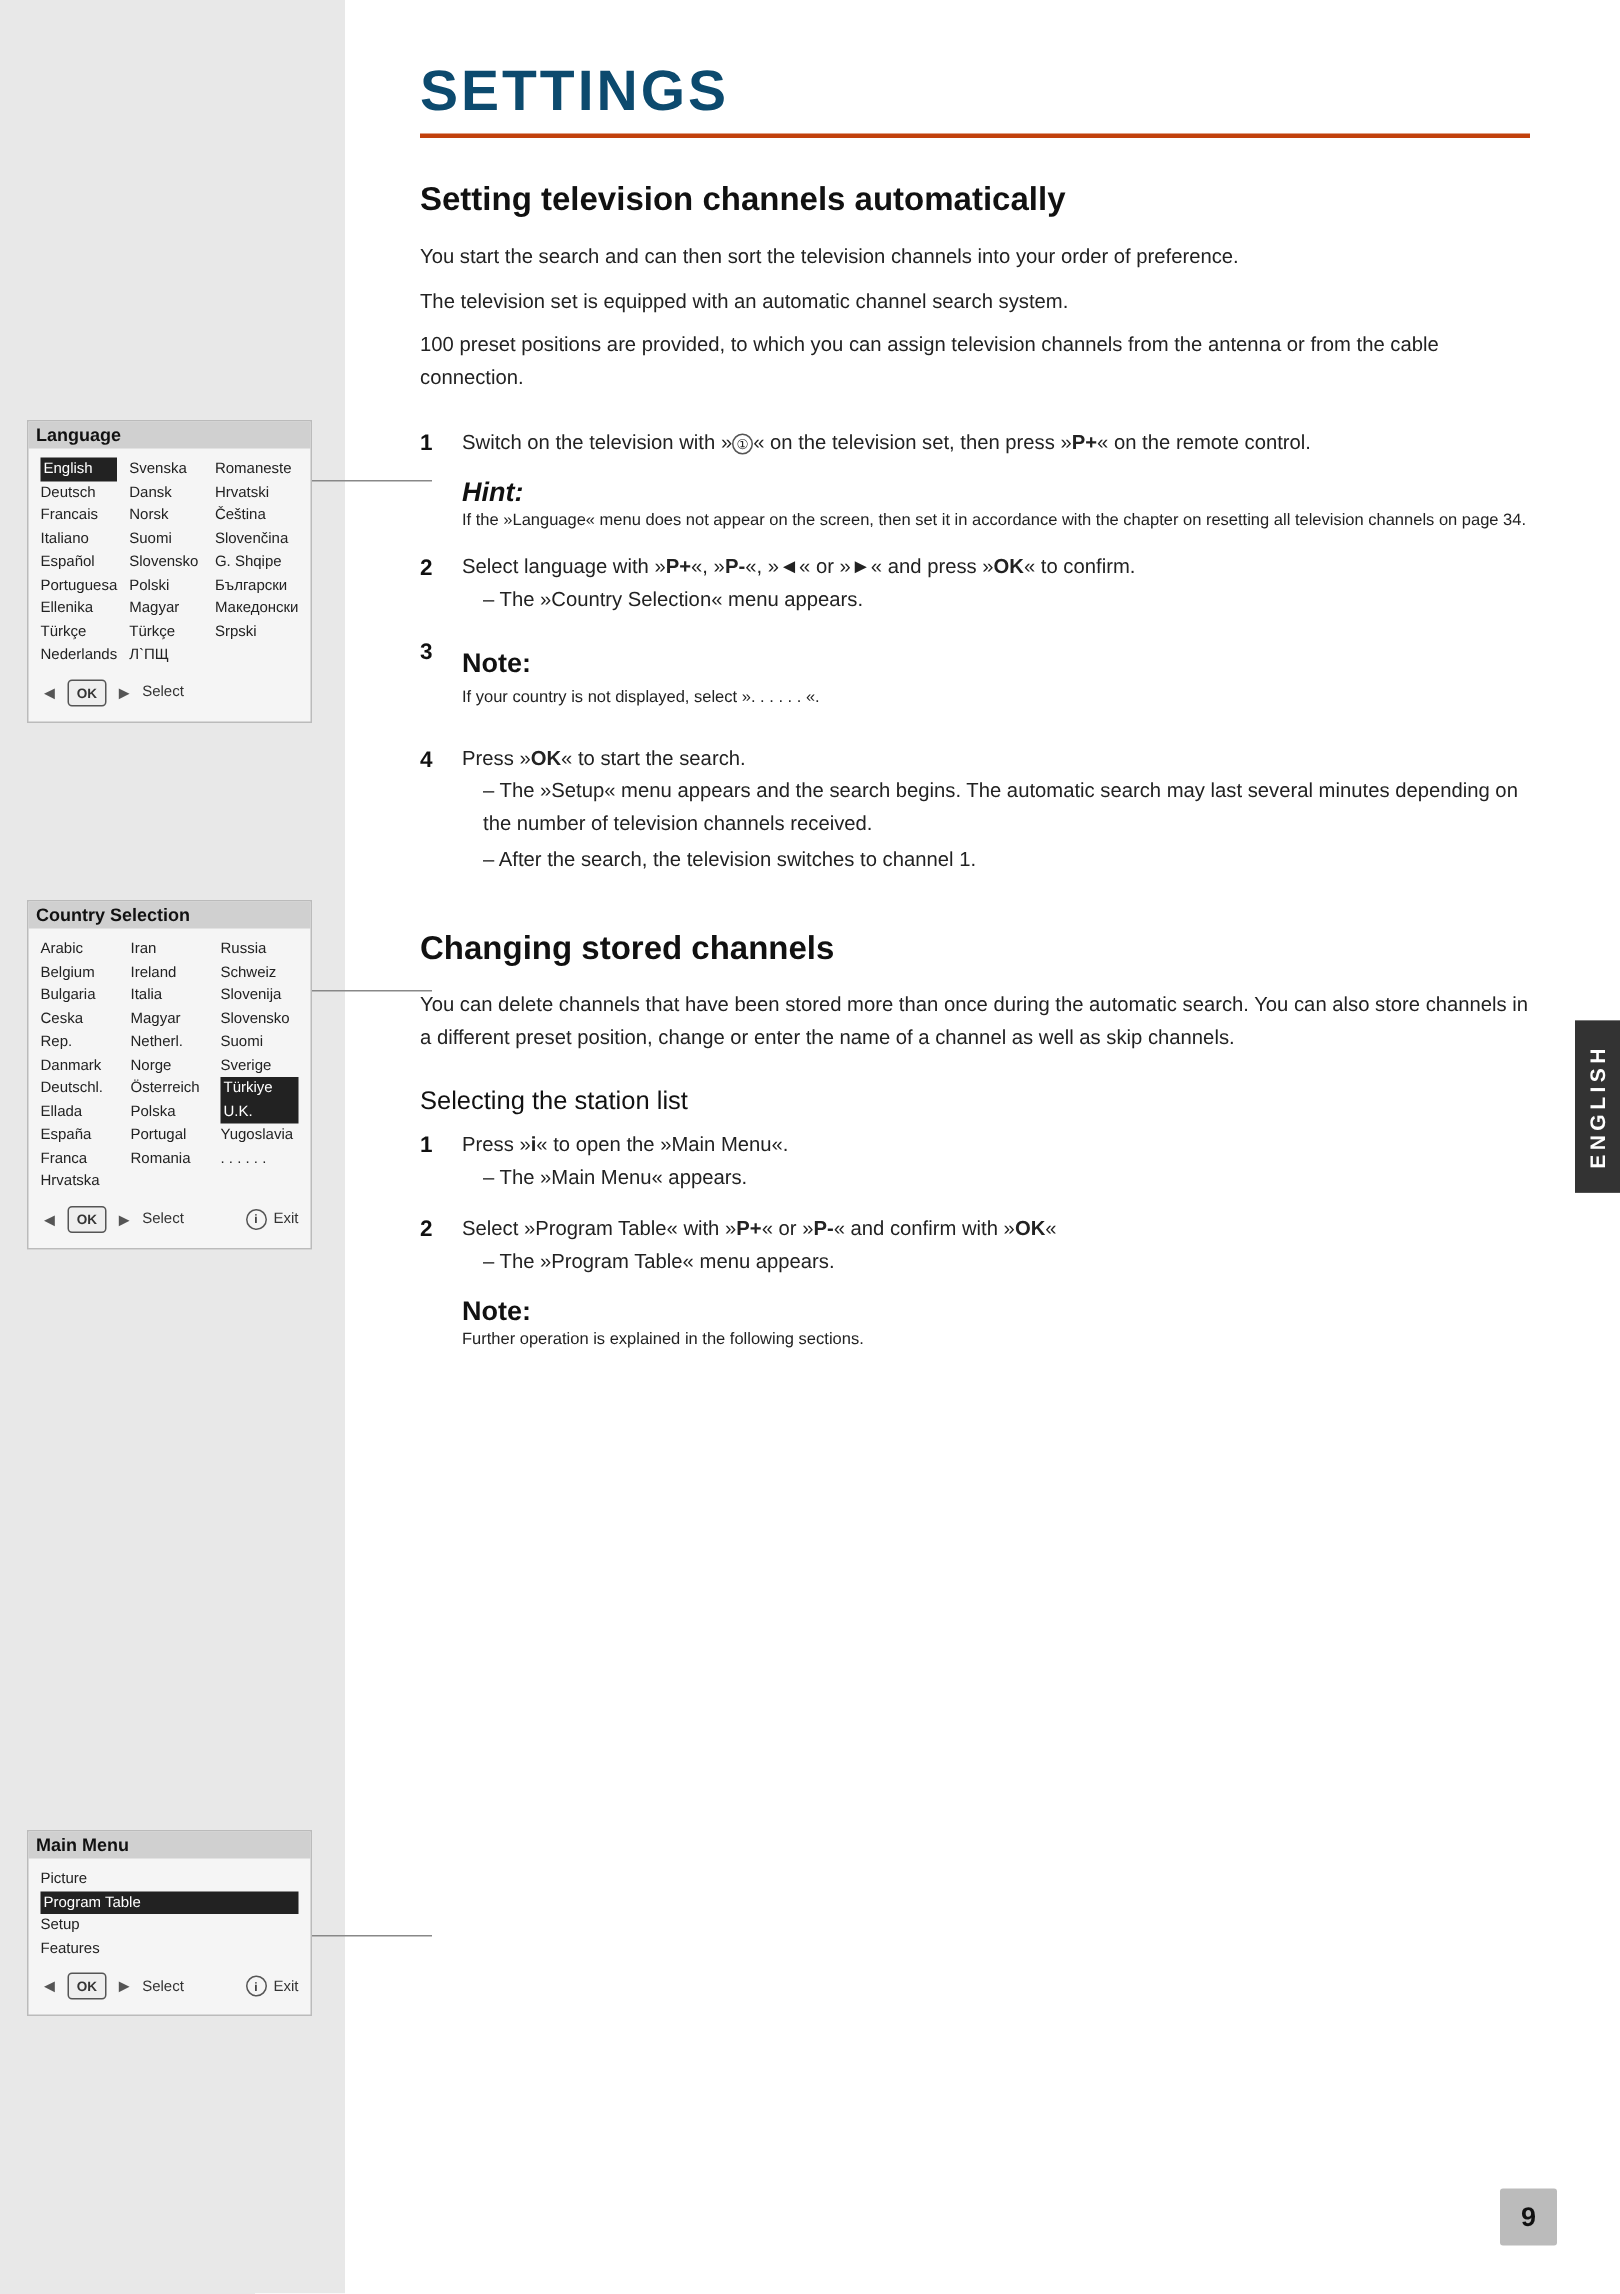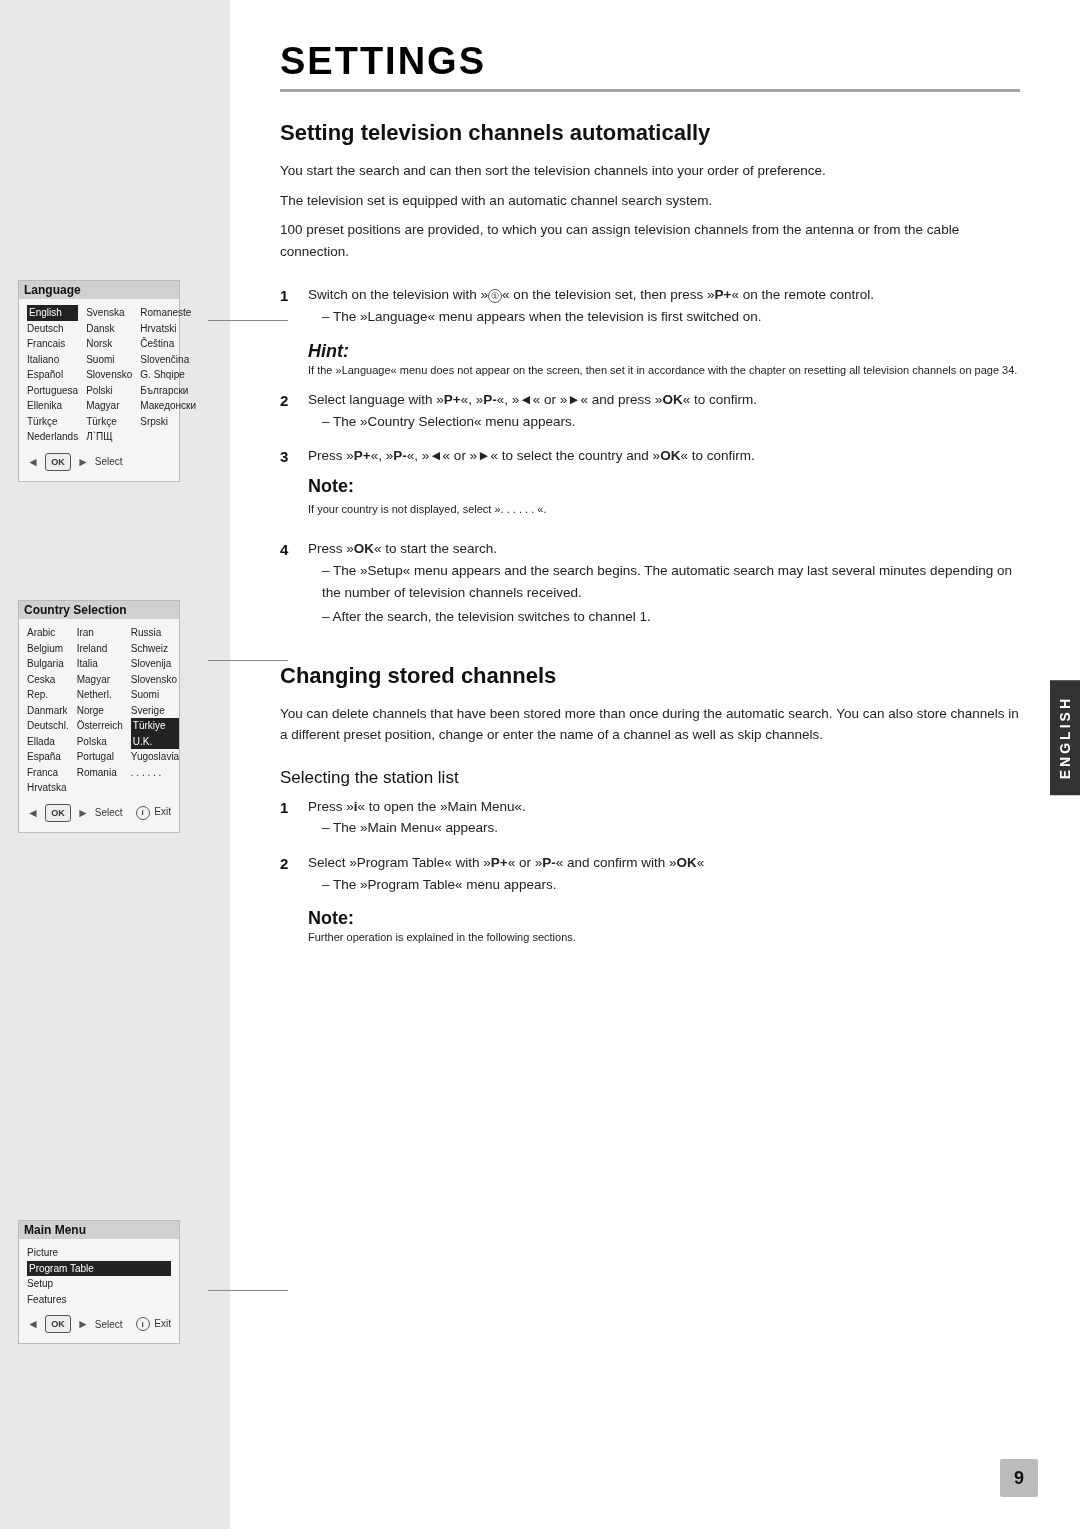--- a/index.html
+++ b/index.html
@@ -25,22 +25,22 @@
     .content {
       margin-left: 230px;
       padding: 40px 60px 40px 50px;
     }
 
     
     .page-title {
       font-size: 38px;
       font-weight: 900;
       letter-spacing: 2px;
-      color: #000000;
-      border-bottom: 3px solid #a3a3a3;
+      color: #0c4a6e;
+      border-bottom: 3px solid #c2410c;
       padding-bottom: 6px;
       margin-bottom: 28px;
     }
 
     
     .section-heading {
       font-size: 22px;
       font-weight: 700;
       color: #111;
       margin-bottom: 14px;
@@ -97,21 +97,21 @@
       line-height: 1.6;
       color: #222;
     }
 
     
     .ui-box {
       position: absolute;
       left: 18px;
       background: #f5f5f5;
       border: 1px solid #bbb;
-      width: 162px;
+      width: 190px;
       padding: 6px 8px 10px 8px;
     }
     .ui-box-title {
       font-size: 12px;
       font-weight: 700;
       color: #111;
       background: #d0d0d0;
       padding: 2px 5px;
       margin: -6px -8px 6px -8px;
     }
@@ -322,41 +322,39 @@
   <p>You start the search and can then sort the television channels into your order of preference.</p>
   <p>The television set is equipped with an automatic channel search system.</p>
   <p>100 preset positions are provided, to which you can assign television channels from the antenna or from the cable connection.</p>
 
   <div style="height:14px;"></div>
 
   <div class="step-item">
     <span class="step-number">1</span>
     <div class="step-content">
       <span>Switch on the television with »<span style="display:inline-block;border:1px solid #555;border-radius:50%;width:14px;height:14px;text-align:center;line-height:13px;font-size:9px;">①</span>« on the television set, then press »<strong>P+</strong>« on the remote control.</span>
-      <div class="dash-item">– The »Language« menu appears when the television is first switched on.</div>
     </div>
   </div>
 
   <div class="hint-block" style="margin-left:28px;">
     <div class="hint-label">Hint:</div>
     <div class="hint-text">If the »Language« menu does not appear on the screen, then set it in accordance with the chapter on resetting all television channels on page 34.</div>
   </div>
 
   <div class="step-item">
     <span class="step-number">2</span>
     <div class="step-content">
       <span>Select language with »<strong>P+</strong>«, »<strong>P-</strong>«, »<strong>◄</strong>« or »<strong>►</strong>« and press »<strong>OK</strong>« to confirm.</span>
       <div class="dash-item">– The »Country Selection« menu appears.</div>
     </div>
   </div>
 
   <div class="step-item">
     <span class="step-number">3</span>
     <div class="step-content">
-      <span>Press »<strong>P+</strong>«, »<strong>P-</strong>«, »<strong>◄</strong>« or »<strong>►</strong>« to select the country and »<strong>OK</strong>« to confirm.</span>
       <div class="note-block" style="margin-top:5px;">
         <div class="note-label">Note:</div>
         <div class="note-text">If your country is not displayed, select ». . . . . . «.</div>
       </div>
     </div>
   </div>
 
   <div class="step-item">
     <span class="step-number">4</span>
     <div class="step-content">

